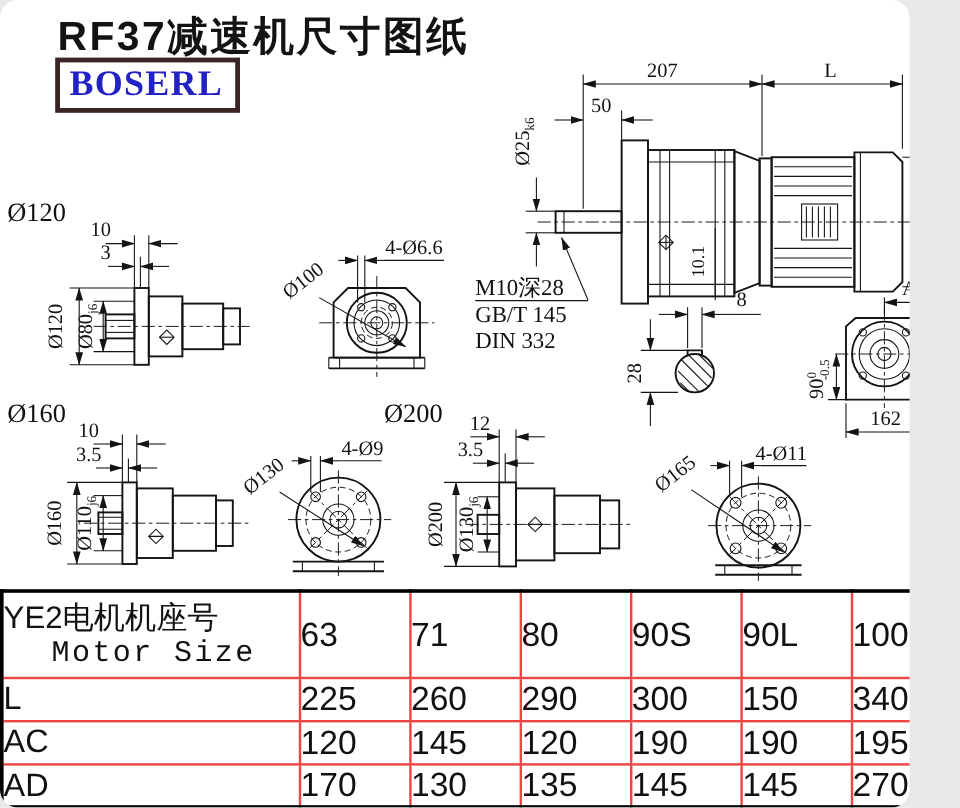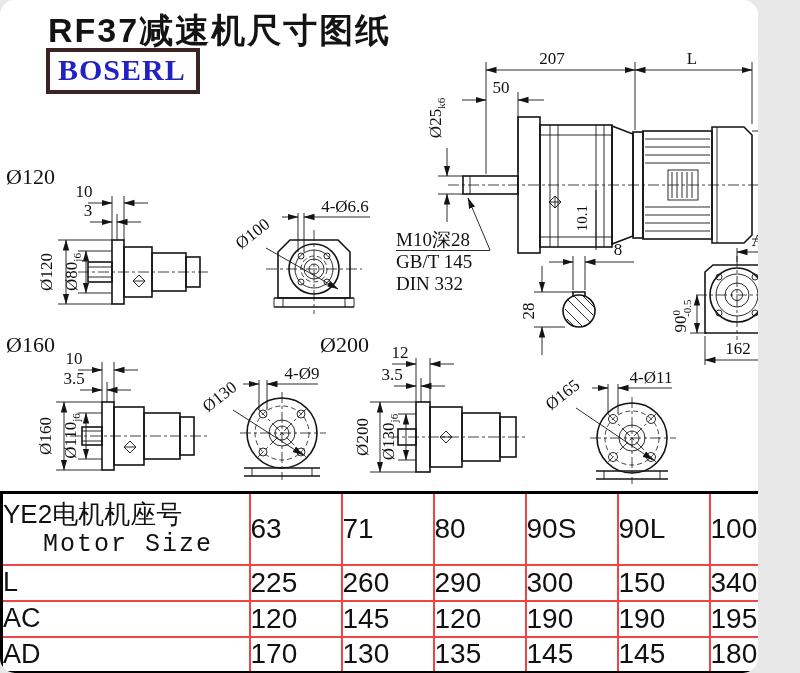--- a/index.html
+++ b/index.html
@@ -417,17 +417,17 @@
         <td>190</td>
         <td>195</td>
       </tr>
       <tr class="row">
         <td class="c0">AD</td>
         <td>170</td>
         <td>130</td>
         <td>135</td>
         <td>145</td>
         <td>145</td>
-        <td>180</td>
+        <td>270</td>
       </tr>
     </tbody>
   </table>
 </div>
 
 </body></html>

